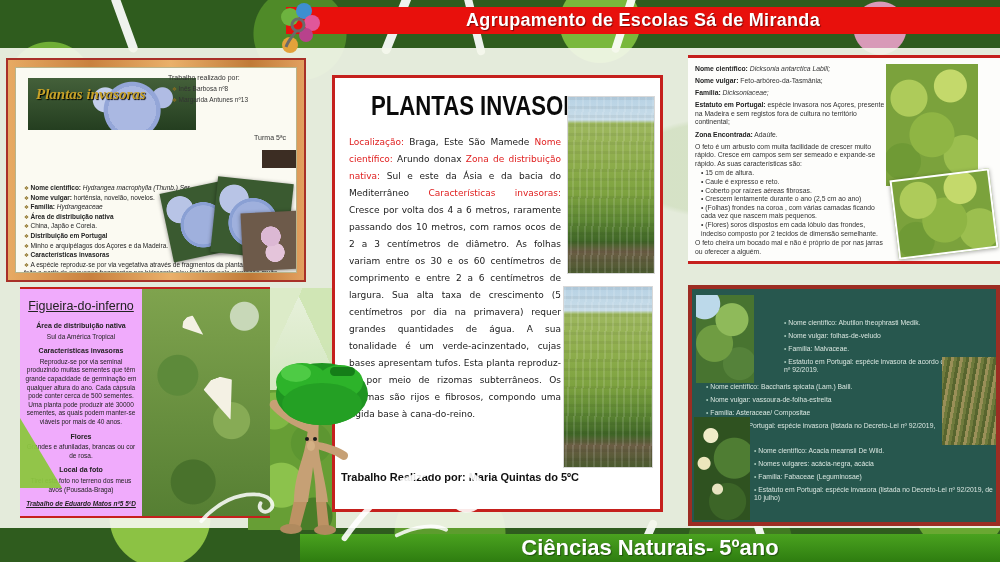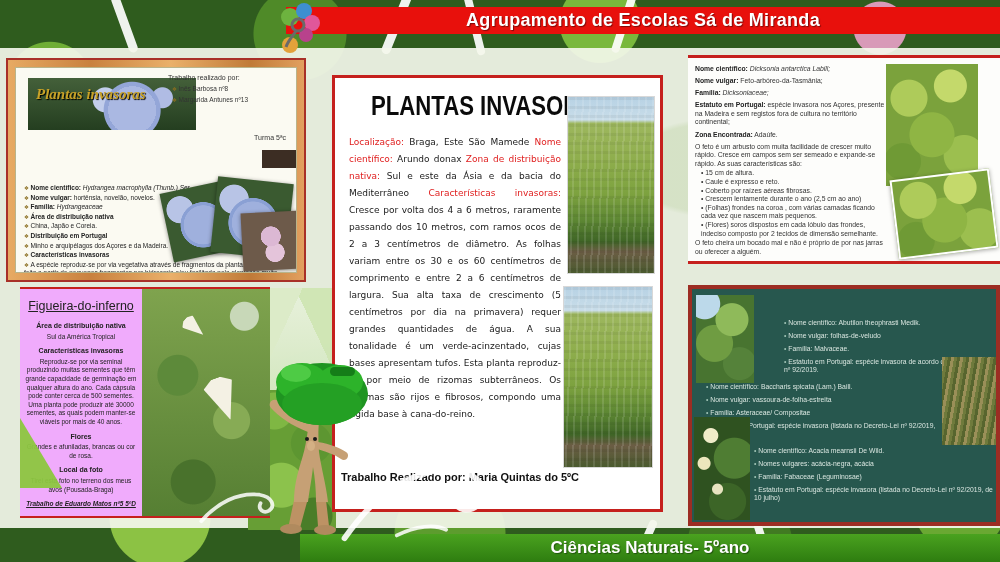--- a/index.html
+++ b/index.html
@@ -50,21 +50,21 @@
   
   .banner-top {
     position:absolute; left:286px; top:7px; width:714px; height:27px;
     background:#e8100c; color:#fff; font-weight:bold; font-size:18px;
     display:flex; align-items:center; justify-content:center;
     text-shadow:1px 1px 1px rgba(0,0,0,.45); letter-spacing:.3px;
   }
   .logo { position:absolute; left:276px; top:1px; width:46px; height:52px; }
   .banner-bottom {
     position:absolute; left:300px; top:534px; width:700px; height:28px;
-    background:linear-gradient(#4aa21f,#2e7d10); color:#fff; font-weight:bold; font-size:17px;
+    background:linear-gradient(#4aa21f,#2e7d10); color:#fff; font-weight:bold; font-size:22px;
     display:flex; align-items:center; justify-content:center;
     text-shadow:1px 1px 1px rgba(0,0,0,.4);
   }
   
   .panel-hyd {
     position:absolute; left:6px; top:58px; width:300px; height:224px;
     border:2px solid #a83028; padding:7px;
     background:linear-gradient(90deg,#e7aa63,#c9813f 28%,#eab06a 55%,#c07a38 82%,#e2a05f);
   }
   .panel-hyd .inner {

